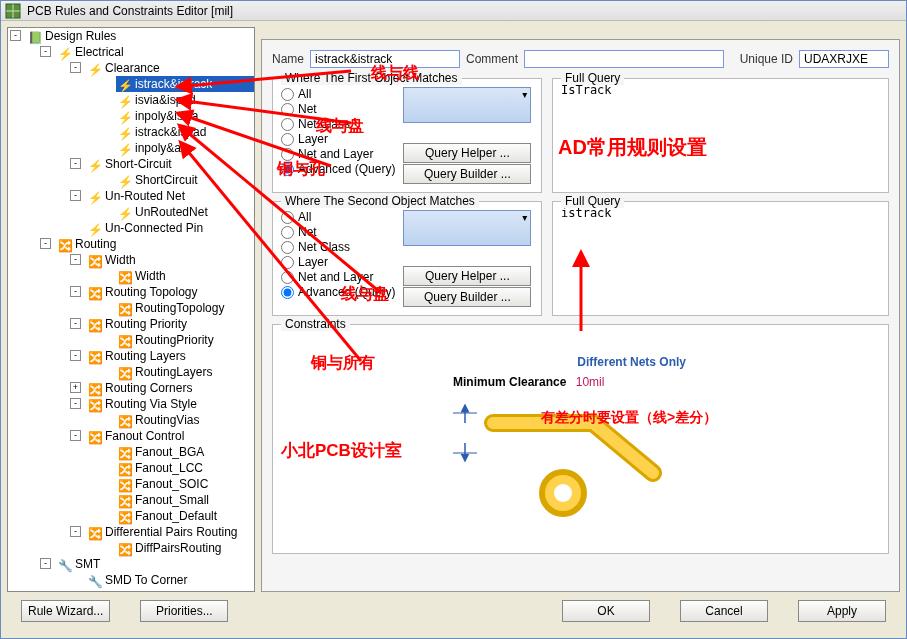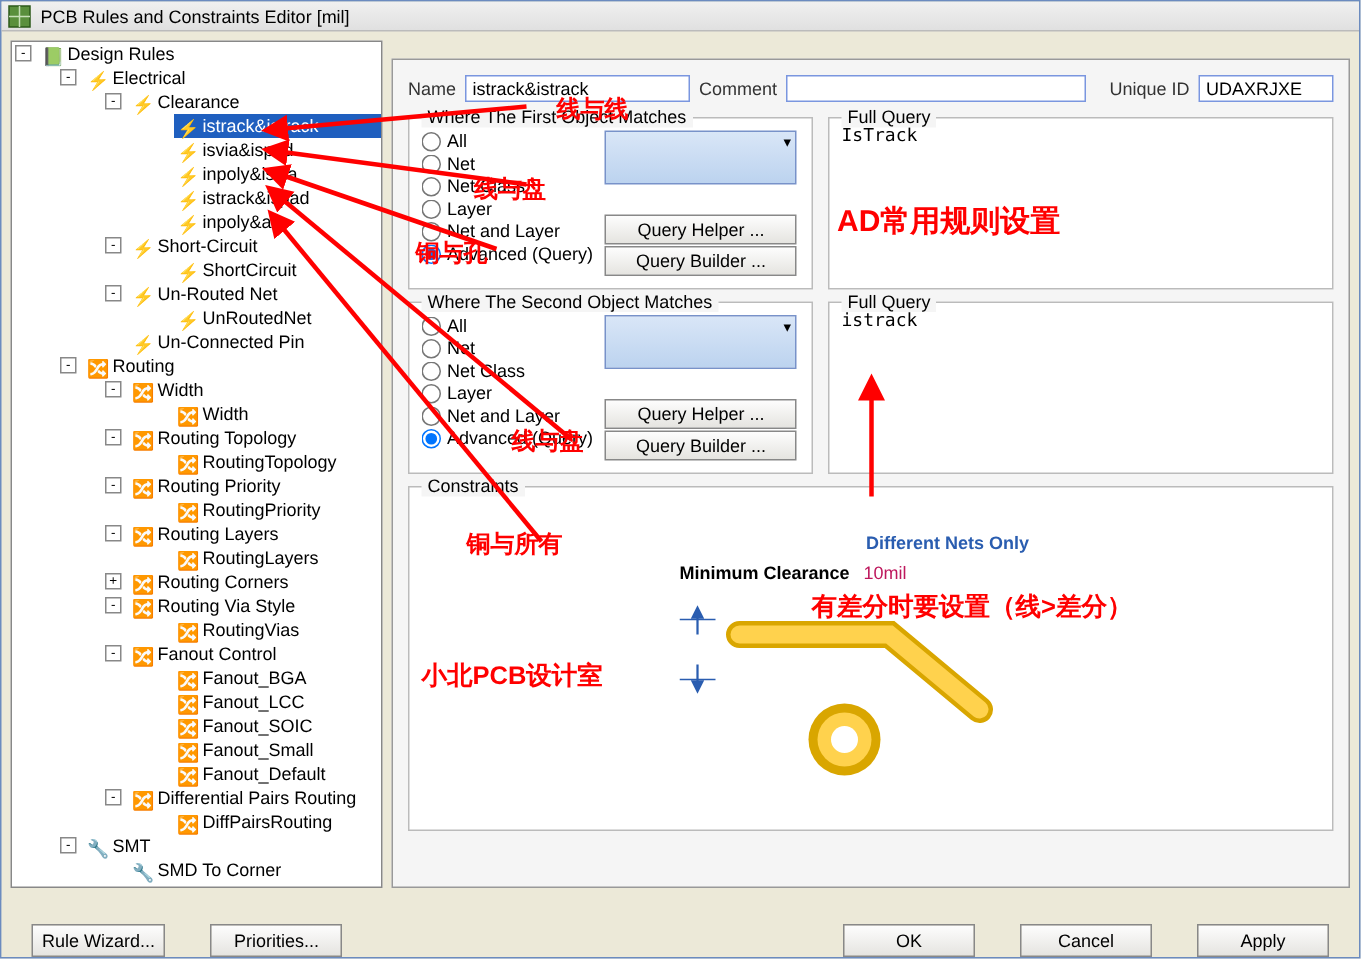--- a/index.html
+++ b/index.html
@@ -27,21 +27,21 @@
 .objmatch{display:flex;gap:8px;}
 .radios{display:flex;flex-direction:column;gap:1px;padding-top:4px;}
 .radios label{display:flex;align-items:center;gap:4px;}
 .combocol{display:flex;flex-direction:column;gap:1px;padding-top:4px;}
 .combocol .combo{width:128px;height:18px;border:1px solid #7892c9;background:linear-gradient(#d9e6f7,#bcd3ef);position:relative;}
 .combocol .combo::after{content:"▾";position:absolute;right:3px;top:1px;font-size:10px;}
 .combocol button{width:128px;height:20px;border:1px solid #888;background:linear-gradient(#fdfdfd,#e5e4e0);}
 .fqpanel{border:1px solid #bbb;background:#fff;padding:4px 8px;width:300px;}
 .fqpanel .legend{background:#f5f5f5;}
 .constraints{border:1px solid #bbb;background:#fff;padding:6px;display:flex;flex-direction:column;gap:6px;position:relative;height:230px;}
-.footer{position:absolute;left:0;right:0;bottom:0;height:38px;display:flex;align-items:flex-end;justify-content:space-between;padding:0 20px;background:#ece9d8;}
+.footer{position:absolute;left:0;right:0;bottom:0;height:38px;display:flex;align-items:flex-start;justify-content:space-between;padding:0 20px;background:#ece9d8;}
 .footer .left, .footer .right{display:flex;gap:30px;}
 .footer button{min-width:88px;height:22px;border:1px solid #888;background:linear-gradient(#fdfdfd,#e5e4e0);}
 .redtext{color:#f00;font-weight:bold;position:absolute;pointer-events:none;}
 .arrow{position:absolute;pointer-events:none;}
 .diagram{position:absolute;left:180px;top:30px;}
 input[type=radio]{margin:0;}
 .combo.tall{height:36px;}
 </style>
 </head>
 <body>
@@ -460,21 +460,21 @@
   <line x1="380" y1="292" x2="185" y2="130" stroke="#f00" stroke-width="3" marker-end="url(#ra)"></line>
   <line x1="360" y1="360" x2="185" y2="148" stroke="#f00" stroke-width="3" marker-end="url(#ra)"></line>
   <line x1="580" y1="330" x2="580" y2="260" stroke="#f00" stroke-width="3" marker-end="url(#ra)"></line>
 </svg>
 <div class="redtext" style="left:370px;top:62px;font-size:16px;">线与线</div>
 <div class="redtext" style="left:315px;top:115px;font-size:16px;">线与盘</div>
 <div class="redtext" style="left:276px;top:158px;font-size:16px;">铜与孔</div>
 <div class="redtext" style="left:340px;top:283px;font-size:16px;">线与盘</div>
 <div class="redtext" style="left:310px;top:352px;font-size:16px;">铜与所有</div>
 <div class="redtext" style="left:557px;top:133px;font-size:20px;text-align:center;">AD常用规则设置</div>
-<div class="redtext" style="left:540px;top:392px;font-size:17px;">有差分时要设置（线&gt;差分）</div>
+<div class="redtext" style="left:540px;top:408px;font-size:14px;">有差分时要设置（线&gt;差分）</div>
 <div class="redtext" style="left:280px;top:438px;font-size:17px;">小北PCB设计室</div>
 
 <div class="footer">
   <div class="left">
     <button>Rule Wizard...</button>
     <button>Priorities...</button>
   </div>
   <div class="right">
     <button>OK</button>
     <button>Cancel</button>

